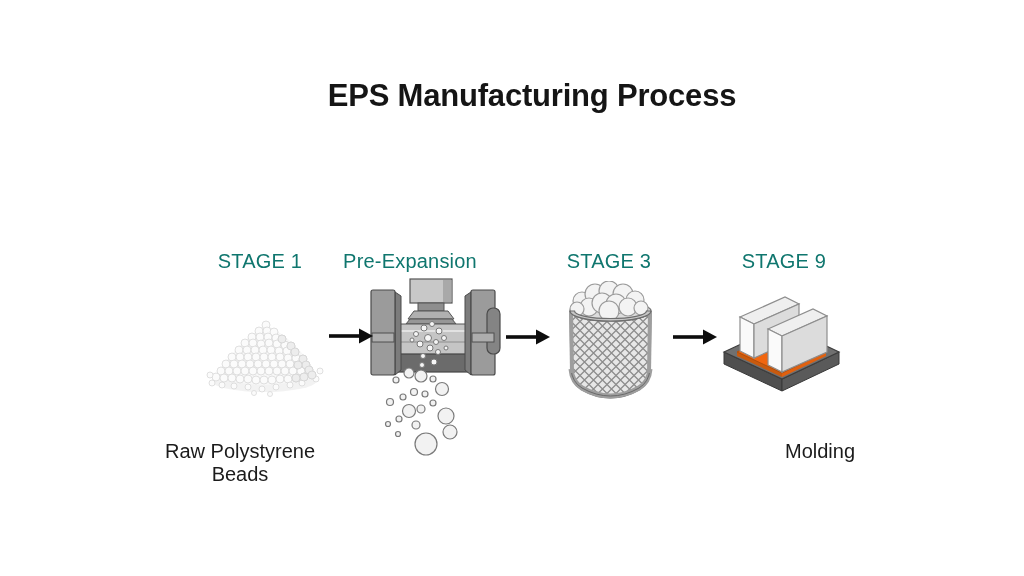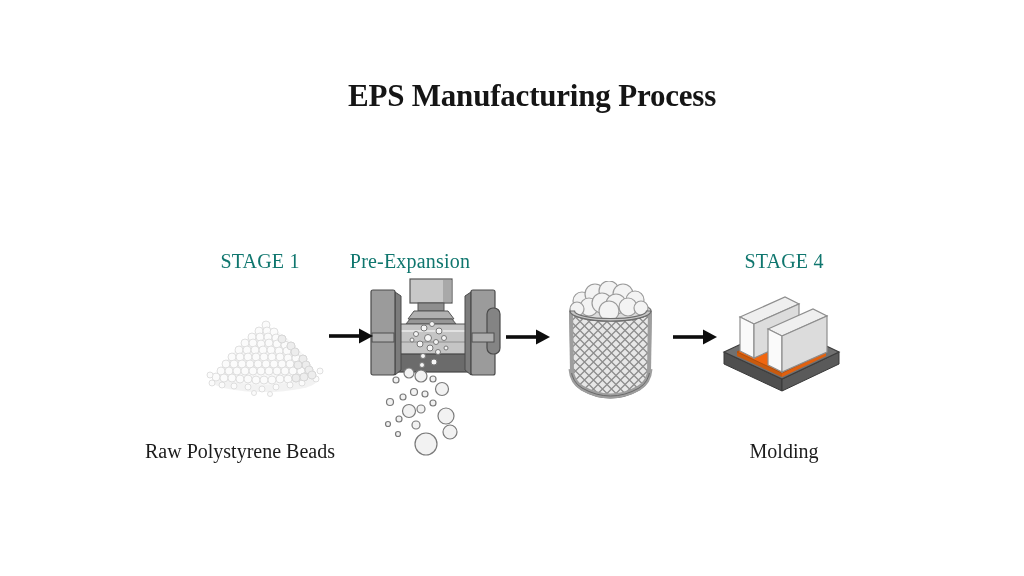--- a/index.html
+++ b/index.html
@@ -1,18 +1,18 @@
 <!DOCTYPE html>
 <html><head>
 <meta charset="utf-8">
 <style>
   html,body{margin:0;padding:0;background:#ffffff;}
   #canvas{
     position:relative;width:1024px;height:576px;background:#ffffff;overflow:hidden;
-    font-family:Liberation Serif, serif;color:#1d1d1d;
+    font-family:Liberation Sans, sans-serif;color:#1d1d1d;
   }
   .abs{position:absolute;}
   #title{
     top:78px;left:40px;width:984px;text-align:center;
     font-size:31px;font-weight:700;color:#151515;letter-spacing:-0.2px;
   }
   .stage-label{
     top:250px;height:24px;text-align:center;
     font-size:20px;font-weight:500;color:#0f766e;letter-spacing:0.2px;
   }
@@ -23,21 +23,22 @@
 </style>
 </head>
 <body>
 
 <div id="canvas">
 
   <div id="title" class="abs">EPS Manufacturing Process</div>
 
   <div class="abs stage-label" style="left:170px;width:180px;">STAGE 1</div>
   <div class="abs stage-label" style="left:320px;width:180px;">Pre-Expansion</div>
-  <div class="abs stage-label" style="left:694px;width:180px;">STAGE 4</div>
+  <div class="abs stage-label" style="left:519px;width:180px;">STAGE 3</div>
+  <div class="abs stage-label" style="left:694px;width:180px;">STAGE 9</div>
 
   <svg class="abs" style="left:204px;top:299px;" width="122" height="98" viewBox="0 0 122 98">
     <ellipse cx="60" cy="82" rx="52" ry="11" fill="#efefef" opacity="0.8"></ellipse>
     <path d="M12,76 Q34,42 62,26 Q92,40 112,74 Q88,86 62,86 Q32,86 12,76 Z" fill="#f7f7f7"></path>
     <g fill="#fbfbfb" stroke="#d8d8d8" stroke-width="0.8">
       <circle cx="62" cy="26" r="4"></circle>
       <circle cx="55" cy="32" r="4"></circle>
         <circle cx="63" cy="32" r="4"></circle>
         <circle cx="70" cy="33" r="4"></circle>
       <circle cx="48" cy="38" r="4"></circle>
@@ -263,15 +264,15 @@
     <line x1="1" y1="10" x2="32" y2="10" stroke="#0d0d0d" stroke-width="3.6"></line>
     <polygon points="31,2.5 45,10 31,17.5" fill="#0d0d0d"></polygon>
   </svg>
   <svg class="abs" style="left:672px;top:327px;" width="46" height="20" viewBox="0 0 46 20">
     <line x1="1" y1="10" x2="32" y2="10" stroke="#0d0d0d" stroke-width="3.6"></line>
     <polygon points="31,2.5 45,10 31,17.5" fill="#0d0d0d"></polygon>
   </svg>
 
   <div class="abs stage-caption" style="left:145px;width:190px;top:402px;">Raw Polystyrene Beads</div>
   <div class="abs stage-caption" style="left:338px;width:180px;top:402px;"></div>
-  <div class="abs stage-caption" style="left:694px;width:180px;top:402px;">Molding</div>
+  <div class="abs stage-caption" style="left:730px;width:180px;top:402px;">Molding</div>
 
 </div>
 
 </body></html>

